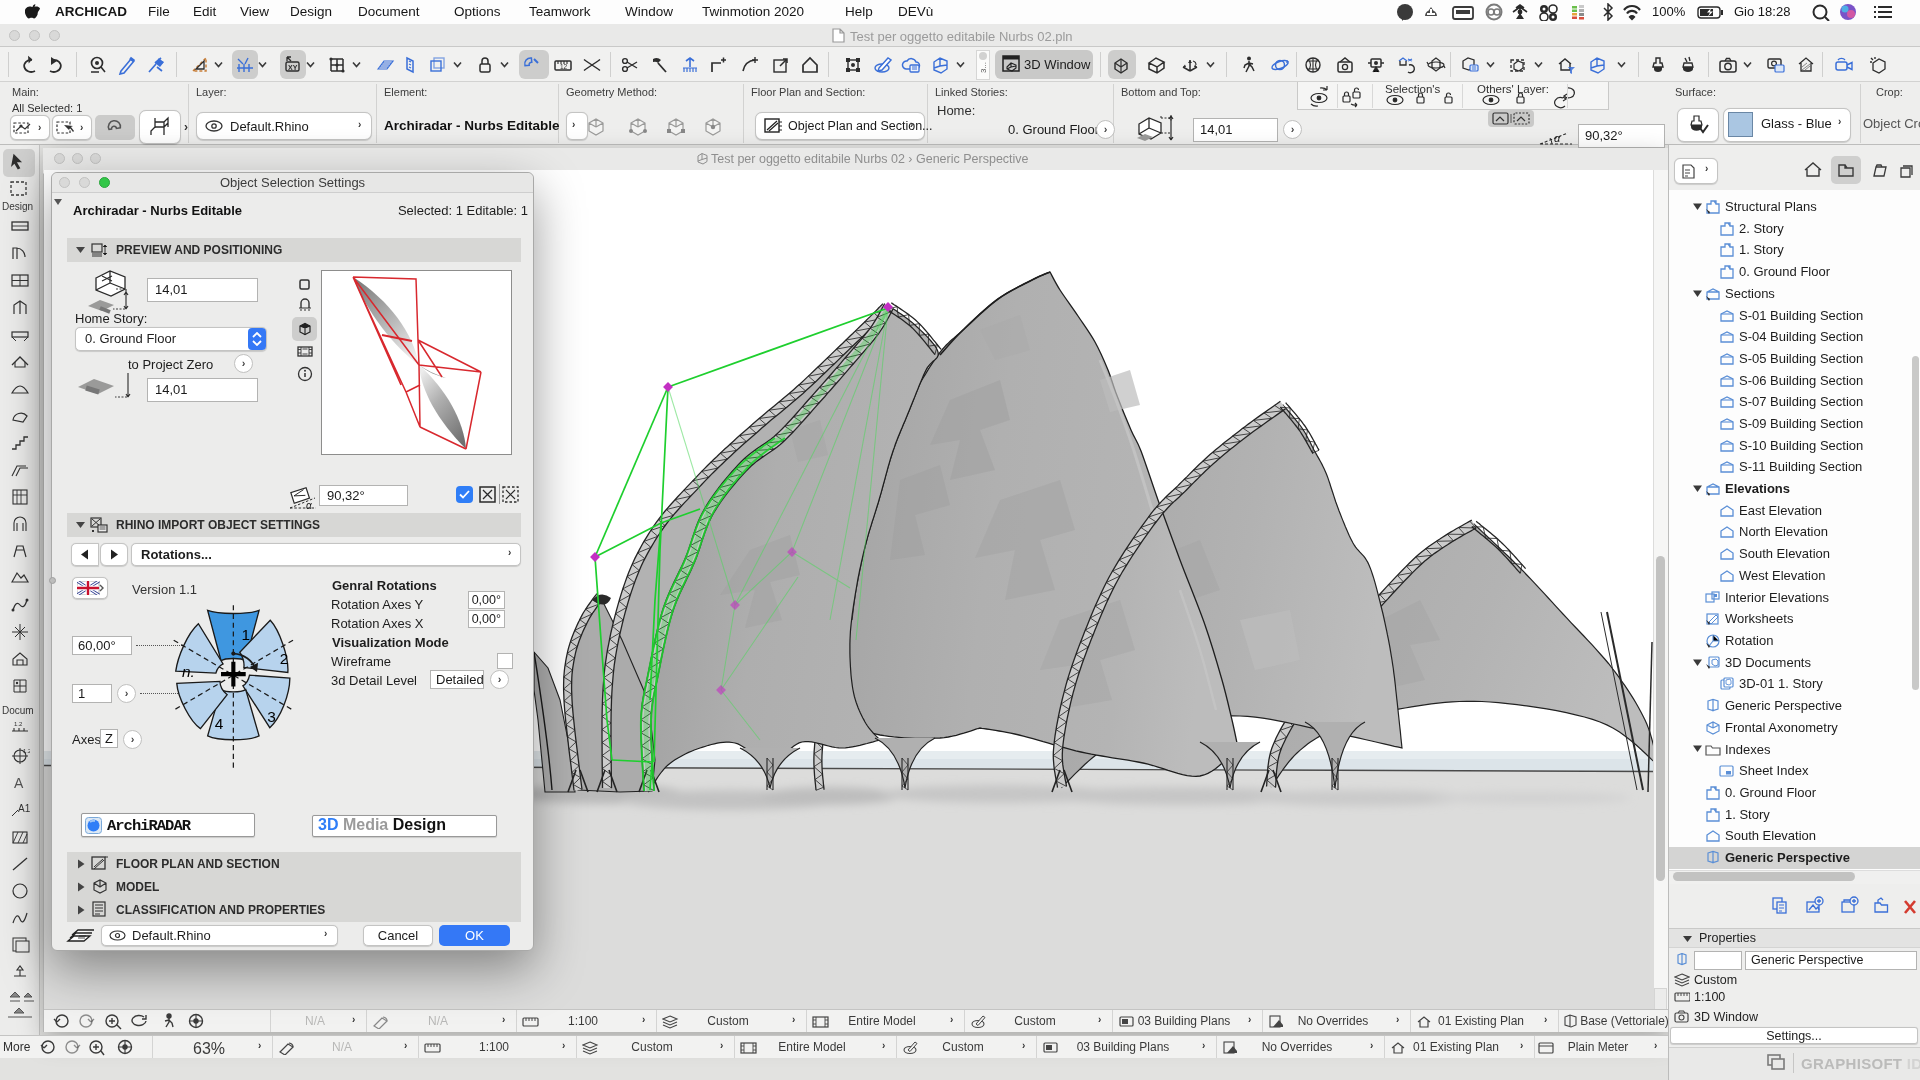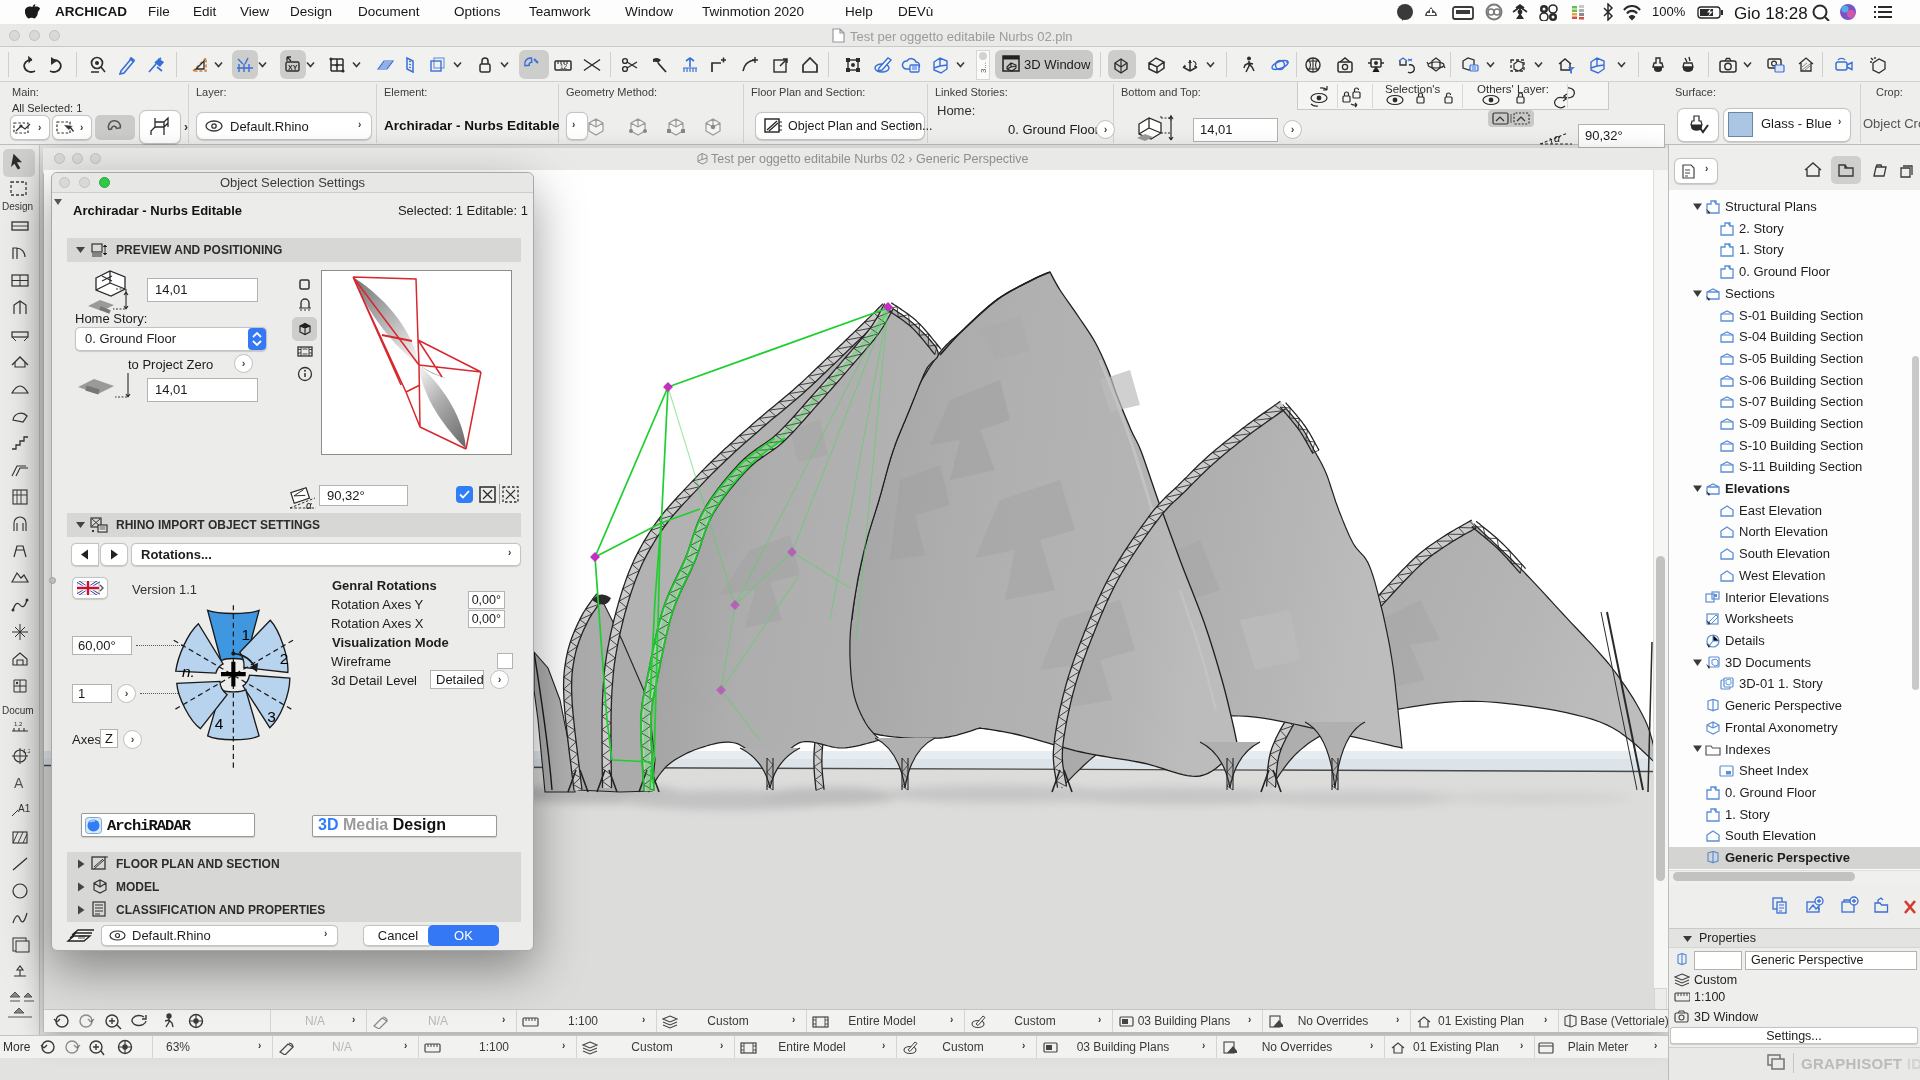--- a/index.html
+++ b/index.html
@@ -38,21 +38,21 @@
     <span style="left:240px">View</span>
     <span style="left:290px">Design</span>
     <span style="left:358px">Document</span>
     <span style="left:454px">Options</span>
     <span style="left:529px">Teamwork</span>
     <span style="left:625px">Window</span>
     <span style="left:702px">Twinmotion 2020</span>
     <span style="left:845px">Help</span>
     <span style="left:898px">DEVù</span>
     <span style="left:1652px;font-size:13px">100%</span>
-    <span style="left:1734px;font-size:17px">Gio 18:28</span>
+    <span style="left:1734px;font-size:13px">Gio 18:28</span>
     <svg class="abs" style="left:1396px;top:3px" width="500" height="18" viewBox="0 0 500 18">
 <circle cx="9" cy="9" r="8" fill="#3a3a3a"></circle>
       <path d="M6,15 L6,18 L10,14" fill="#3a3a3a"></path>
 <path d="M29,13 a6,6 0 1 1 12,0 z M35,4 l4,6 h-8 z" fill="#4a4a4a"></path>
       <rect x="31" y="10" width="8" height="2" fill="#fff"></rect>
       <rect x="34" y="6" width="2" height="6" fill="#fff"></rect>
 <rect x="57" y="4" width="20" height="12" rx="2" fill="none" stroke="#3a3a3a" stroke-width="1.8"></rect>
       <rect x="60" y="7" width="14" height="4" fill="#3a3a3a"></rect>
 <circle cx="98" cy="9" r="7.5" fill="none" stroke="#7a7a7a" stroke-width="2"></circle>
       <circle cx="95" cy="9" r="3" fill="none" stroke="#7a7a7a" stroke-width="1.6"></circle>
@@ -900,21 +900,21 @@
         <path d="M41,9 l3,-3 m-3,3 l-3,-3" opacity="0.55"></path>
 <circle cx="60" cy="8" r="6"></circle>
         <path d="M60,5 v6 M57,8 h6"></path>
         <path d="M65,12 l3,4"></path>
 <circle cx="89" cy="8" r="6.5"></circle>
         <path d="M89,1 v14 M82,8 h14" stroke-width="1.1"></path>
         <circle cx="89" cy="8" r="2" fill="#3a3a3a"></circle>
 </g>
     </svg>
     <div class="sfield" style="left:152px;width:120px"></div>
-    <div class="abs" style="left:166px;top:4px;width:86px;text-align:left;font-size:12px;color:#3a3a3a;white-space:nowrap">63%</div>
+    <div class="abs" style="left:166px;top:4px;width:86px;text-align:center;font-size:16px;color:#3a3a3a;white-space:nowrap">63%</div>
     <div class="abs chev" style="left:258px;top:4px">›</div>
     <div class="sfield" style="left:272px;width:146px"></div>
     <div class="abs" style="left:286px;top:4px;width:112px;text-align:center;font-size:12px;color:#b8b8b7;white-space:nowrap">N/A</div>
     <div class="abs chev" style="left:404px;top:4px">›</div>
     <svg class="abs" style="left:278px;top:4px" width="17" height="15" viewBox="0 0 17 15">
       <path d="M2,12 l8,-8 5,3 -8,8 z" stroke="#444" stroke-width="1.2" fill="none"></path>
       <path d="M11,3 a5,4 0 0 1 4,4" stroke="#444" stroke-width="1.1" fill="none"></path>
     </svg>
     <div class="sfield" style="left:418px;width:158px"></div>
     <div class="abs" style="left:432px;top:4px;width:124px;text-align:center;font-size:12px;color:#3a3a3a;white-space:nowrap">1:100</div>
@@ -1094,21 +1094,21 @@
         <rect x="2" y="3" width="11" height="10" stroke="#5b8fd6" stroke-width="1.2" fill="none"></rect>
         <path d="M4,11 L11,4 l2,2 -7,7 z" fill="#fff" stroke="#5b8fd6" stroke-width="1"></path>
         <path d="M1,9 l4,3 -1,2 z" fill="#2a2a2a"></path>
       </svg>
       <div class="abs" style="left:56px;top:421px;font-weight:normal">Worksheets</div>
       <svg class="abs" style="left:36px;top:443px" width="16" height="16" viewBox="0 0 16 16">
         <circle cx="8" cy="8" r="6" stroke="#5b8fd6" stroke-width="1.2" fill="none"></circle>
         <path d="M8,2 v6 h6 M8,8 L4,13" stroke="#5b8fd6" stroke-width="1.1"></path>
         <path d="M1,10 l4,3 -1,2 z" fill="#2a2a2a"></path>
       </svg>
-      <div class="abs" style="left:56px;top:443px;font-weight:normal">Details</div>
+      <div class="abs" style="left:56px;top:443px;font-weight:normal">Rotation</div>
       <svg class="abs" style="left:24px;top:468px" width="9" height="9" viewBox="0 0 9 9">
         <path d="M0,1.5 h9 L4.5,8 z" fill="#3a3a3a"></path>
       </svg>
       <svg class="abs" style="left:36px;top:465px" width="16" height="16" viewBox="0 0 16 16">
         <rect x="4" y="2" width="10" height="10" rx="1" stroke="#5b8fd6" stroke-width="1.2" fill="none"></rect>
         <path d="M7,5 l4,-1 2,2 v4 l-3,1 -3,-2 z" stroke="#5b8fd6" stroke-width="1" fill="none"></path>
         <path d="M1,9 l4,3 -1,2 z" fill="#2a2a2a"></path>
       </svg>
       <div class="abs" style="left:56px;top:465px;font-weight:normal">3D Documents</div>
       <svg class="abs" style="left:50px;top:486px" width="16" height="16" viewBox="0 0 16 16">
@@ -1434,13 +1434,13 @@
       <path d="M12,15 h7 m-6,-2 h7" stroke="#222" stroke-width="0.8"></path>
     </svg>
     <div class="dbtn" style="left:49px;top:752px;width:237px;height:21px;border-radius:5px"></div>
     <svg class="abs" style="left:57px;top:757px" width="17" height="11" viewBox="0 0 17 11">
       <ellipse cx="8.5" cy="5.5" rx="7.5" ry="4.5" stroke="#333" stroke-width="1.2" fill="none"></ellipse>
       <circle cx="8.5" cy="5.5" r="2" fill="none" stroke="#333" stroke-width="1.2"></circle>
     </svg>
     <div class="dtext" style="left:80px;top:755px">Default.Rhino</div>
     <div class="abs chev" style="left:272px;top:755px">›</div>
     <div class="dbtn" style="left:311px;top:752px;width:70px;height:21px;border-radius:5px;text-align:center;font-size:13px;color:#1a1a1a;line-height:20px">Cancel</div>
-    <div class="abs" style="left:376px;top:752px;width:71px;height:21px;background:#3478f6;border-radius:5px;text-align:center;font-size:13px;color:#fff;line-height:21px">OK</div>
+    <div class="abs" style="left:387px;top:752px;width:71px;height:21px;background:#3478f6;border-radius:5px;text-align:center;font-size:13px;color:#fff;line-height:21px">OK</div>
   </div>
 </body></html>

